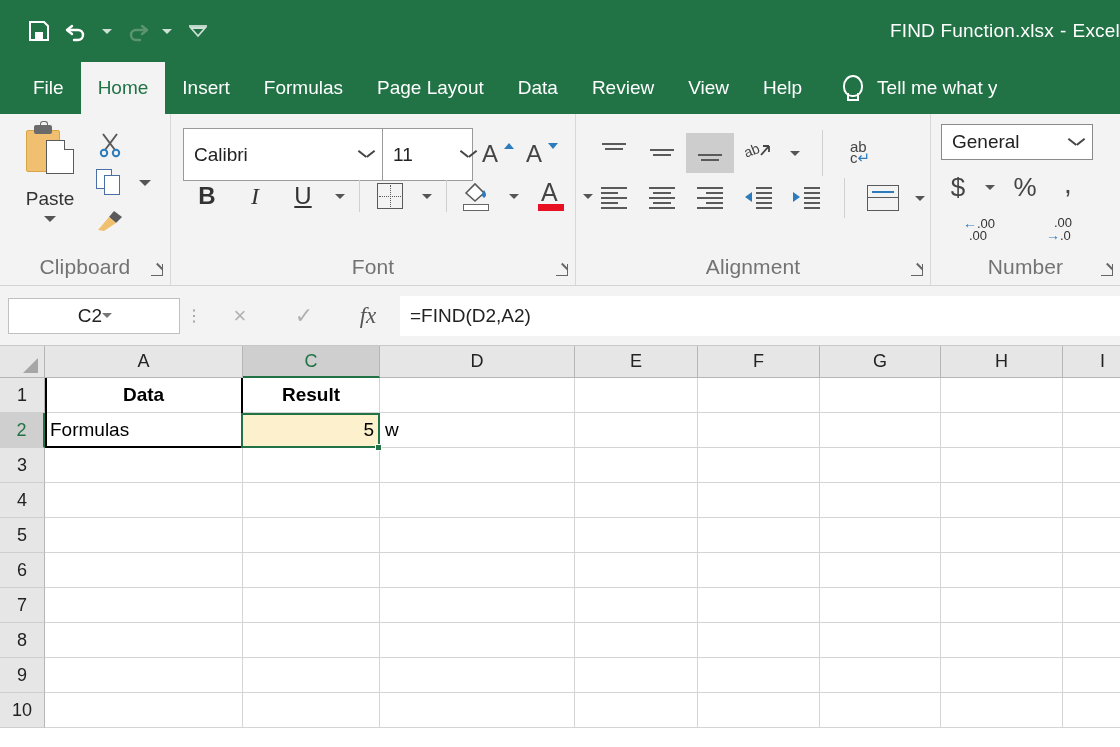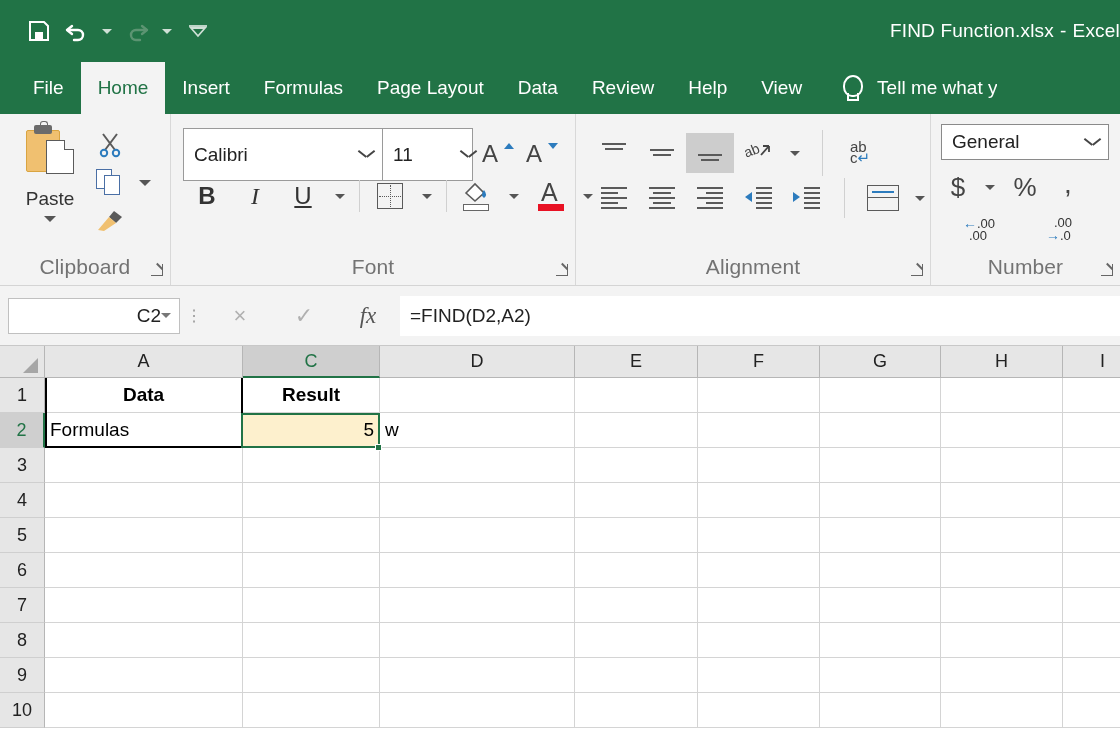--- a/index.html
+++ b/index.html
@@ -212,38 +212,38 @@
   .orient { width: 30px; height: 28px; position: relative; font-size: 17px; color: #444; }
   .wrap-ic { width: 30px; height: 24px; position: relative; font-size: 15px; color: #444; line-height: 11px; }
   .indent { width: 30px; height: 24px; position: relative; }
   .merge-ic { width: 32px; height: 26px; border: 1.5px solid #5a5a5a; position: relative; }
   .merge-ic::before { content:""; position:absolute; left:0; right:0; top:45%; height:1.5px; background:#5a5a5a; }
   .merge-ic .arr { position:absolute; left:4px; right:4px; top:5px; height:2px; background:#2c7bbd; }
 
   
   .g-num { width: 190px; }
   .num-combo {
-    position: absolute; left: 10px; top: 10px; width: 168px; height: 36px;
+    position: absolute; left: 10px; top: 10px; width: 152px; height: 36px;
     background: #fff; border: 1px solid #8a8a8a; display: flex; align-items: center;
     justify-content: space-between; padding: 0 8px 0 10px; font-size: 19px; color: #222;
   }
   .num-row1 { position: absolute; left: 8px; top: 54px; display: flex; align-items: center; }
   .num-row2 { position: absolute; left: 8px; top: 96px; display: flex; align-items: center; }
   .nbtn { height: 38px; display: flex; align-items: center; justify-content: center; color: #444; }
   .dec-ic { font-size: 13px; line-height: 12px; color: #333; position: relative; text-align: left; }
   .dec-ic .ar { color: #2c7bbd; font-size: 14px; }
 
   
   .fbar {
     height: 60px; background: #f3f3f3; display: flex; align-items: center;
     border-bottom: 1px solid #c8c8c8; padding: 0 0 0 8px;
   }
   .namebox {
     width: 172px; height: 36px; background: #fff; border: 1px solid #c0c0c0;
-    display: flex; align-items: center; justify-content: flex-end;
+    display: flex; align-items: center; justify-content: center;
     padding: 0 8px 0 10px; font-size: 19px; color: #222;
   }
   .nb-caret {
     width: 0; height: 0; border-left: 5px solid transparent;
     border-right: 5px solid transparent; border-top: 5px solid #777;
   }
   .dots {
     width: 28px; text-align: center; color: #9a9a9a; font-size: 16px; letter-spacing: 0;
     line-height: 6px;
   }
@@ -346,22 +346,22 @@
 </div>
 
 <div class="tabbar">
   <div class="tab">File</div>
   <div class="tab active">Home</div>
   <div class="tab">Insert</div>
   <div class="tab">Formulas</div>
   <div class="tab">Page Layout</div>
   <div class="tab">Data</div>
   <div class="tab">Review</div>
+  <div class="tab">View</div>
   <div class="tab">Help</div>
-  <div class="tab">View</div>
   <div class="tellme">
     <span class="bulb"></span>
     <span>Tell me what y</span>
   </div>
 </div>
 
 <div class="ribbon">
 
   <div class="rgroup g-clip">
     <div class="paste-col">

